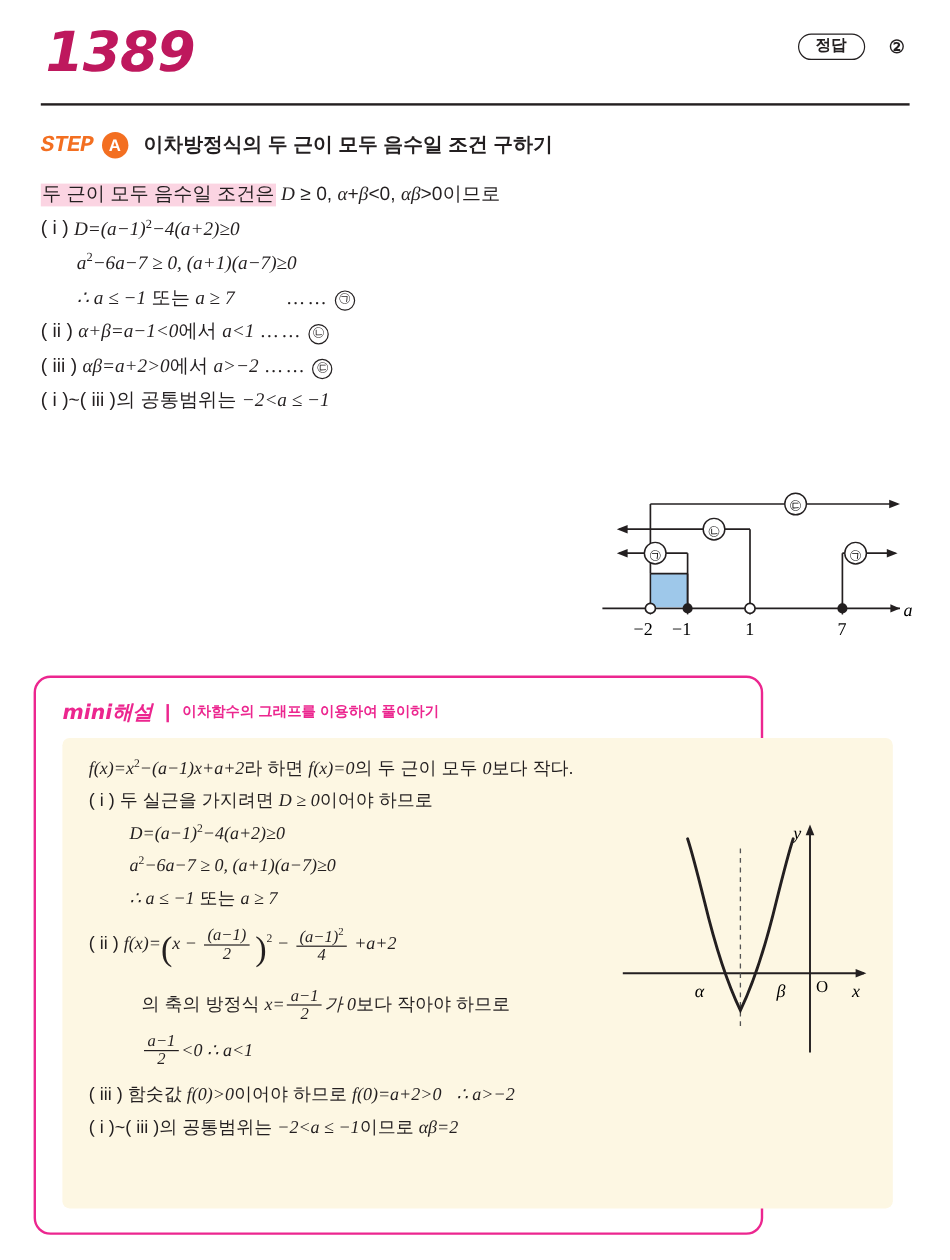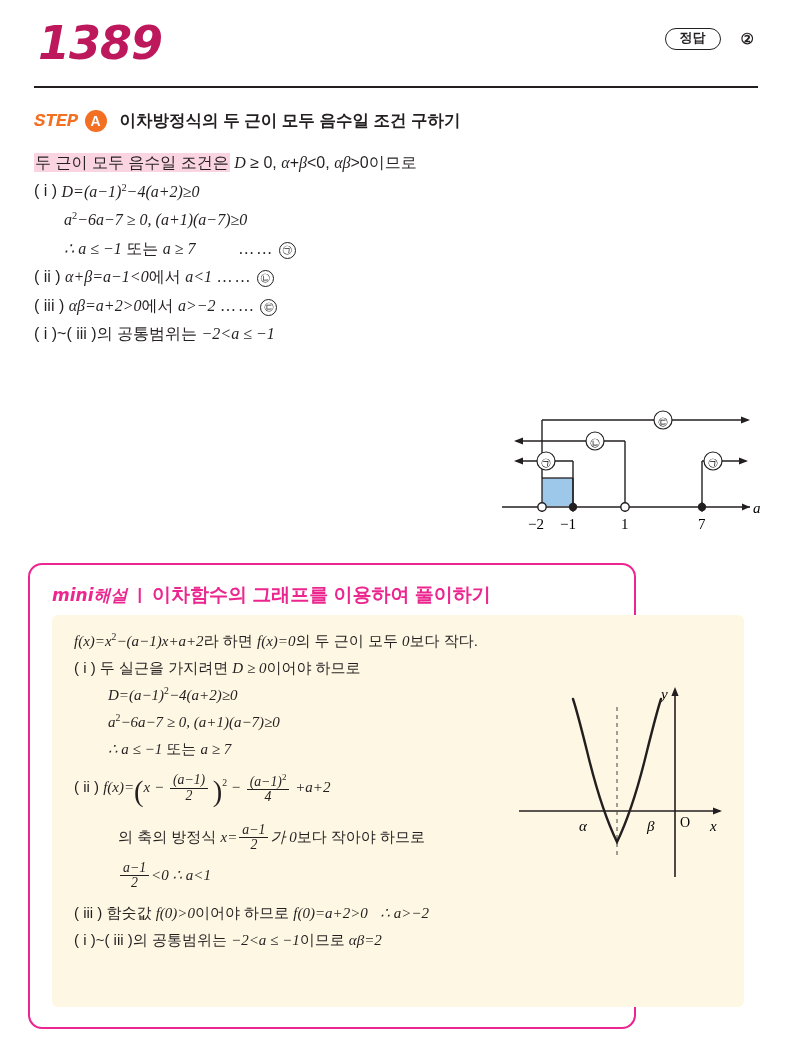--- a/index.html
+++ b/index.html
@@ -171,21 +171,21 @@
     gap: 10px;
   }
   .mini-title-1 {
     font-size: 17px;
     font-weight: bold;
     font-style: italic;
     color: #ec268f;
     font-family: "DejaVu Sans", sans-serif;
   }
   .mini-title-2 {
-    font-size: 19px;
+    font-size: 12px;
     font-weight: bold;
     color: #ec268f;
   }
   .mini-sep {
     color: #ec268f;
     font-weight: bold;
     font-size: 16px;
   }
   .inner-box {
     position: absolute;

